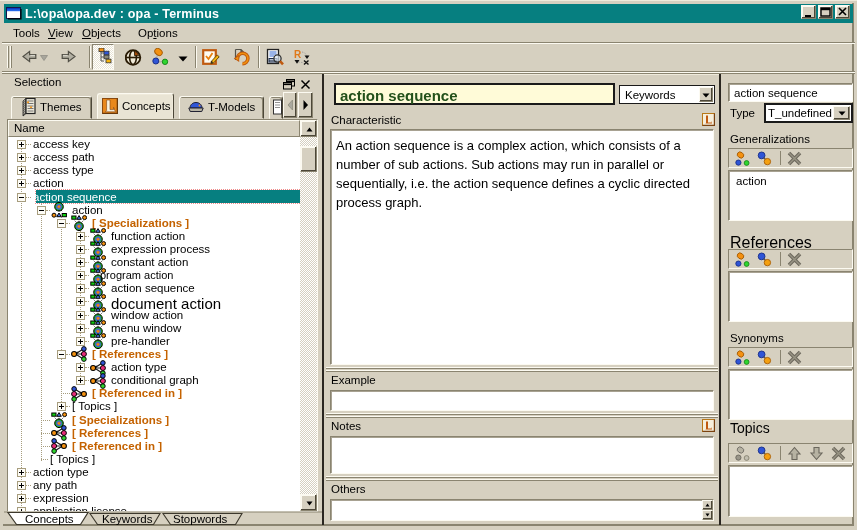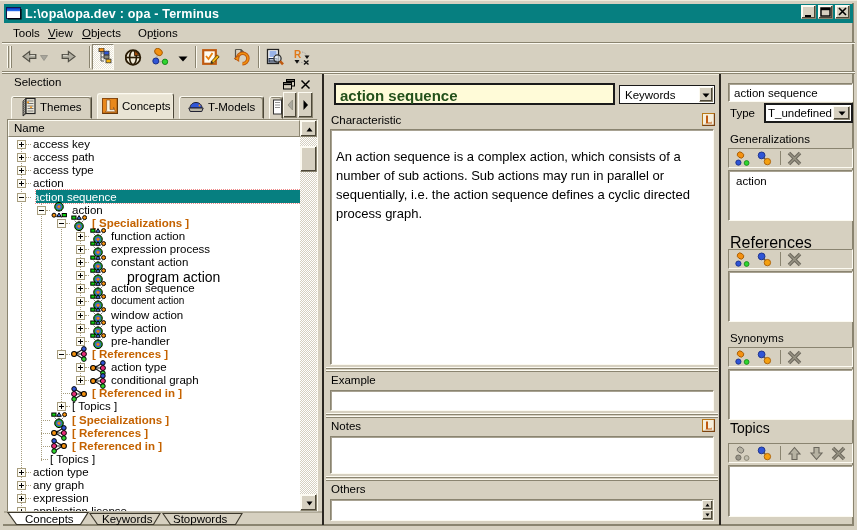--- a/index.html
+++ b/index.html
@@ -265,21 +265,21 @@
     <div class="a" style="left:71.5px;top:136.2px;width:1px;height:5px;background:#000"></div>
     <svg style="position:absolute;left:82px;top:130.7px" width="16" height="16" viewBox="0 0 16 16">
       <rect x="0.8" y="1" width="4.2" height="3.2" fill="#0ed00e" stroke="#000" stroke-width="1"></rect>
       <path d="M8 0.6 L10.3 4.3 L5.7 4.3 Z" fill="#4a7ae0" stroke="#000" stroke-width="1"></path>
       <circle cx="13.6" cy="2.6" r="2" fill="#f49110" stroke="#000" stroke-width="1"></circle>
       <path d="M3.8 5.8 L5.6 7.6 M8 5.8 L8 7.6 M12.2 5.8 L10.4 7.6" stroke="#000" stroke-width="1" stroke-dasharray="1,1.8" fill="none"></path>
       <circle cx="8" cy="11.3" r="4.3" fill="#1db31d" stroke="#000" stroke-width="1"></circle>
       <circle cx="8" cy="11.3" r="2.9" fill="#3a64d8"></circle>
       <path d="M8 9.7 L8 12.9 M6.4 11.3 L9.6 11.3" stroke="#f08010" stroke-width="1.4"></path>
     </svg>
-    <div class="txt" style="left:119px;top:132.2px;font-size:14px">program action</div>
+    <div class="txt" style="left:92px;top:132.2px;font-size:11px">program action</div>
     <div class="a" style="left:77px;top:151.3px;width:4px;height:0;border-top:1px dotted #a79d7e"></div>
     <div class="a" style="left:67.5px;top:147.3px;width:9px;height:9px;background:#fdfcf6;border:1px solid #a79d7e"></div>
     <div class="a" style="left:69.5px;top:151.3px;width:5px;height:1px;background:#000"></div>
     <div class="a" style="left:71.5px;top:149.3px;width:1px;height:5px;background:#000"></div>
     <svg style="position:absolute;left:82px;top:143.82px" width="16" height="16" viewBox="0 0 16 16">
       <rect x="0.8" y="1" width="4.2" height="3.2" fill="#0ed00e" stroke="#000" stroke-width="1"></rect>
       <path d="M8 0.6 L10.3 4.3 L5.7 4.3 Z" fill="#4a7ae0" stroke="#000" stroke-width="1"></path>
       <circle cx="13.6" cy="2.6" r="2" fill="#f49110" stroke="#000" stroke-width="1"></circle>
       <path d="M3.8 5.8 L5.6 7.6 M8 5.8 L8 7.6 M12.2 5.8 L10.4 7.6" stroke="#000" stroke-width="1" stroke-dasharray="1,1.8" fill="none"></path>
       <circle cx="8" cy="11.3" r="4.3" fill="#1db31d" stroke="#000" stroke-width="1"></circle>
@@ -293,21 +293,21 @@
     <div class="a" style="left:71.5px;top:162.4px;width:1px;height:5px;background:#000"></div>
     <svg style="position:absolute;left:82px;top:156.94px" width="16" height="16" viewBox="0 0 16 16">
       <rect x="0.8" y="1" width="4.2" height="3.2" fill="#0ed00e" stroke="#000" stroke-width="1"></rect>
       <path d="M8 0.6 L10.3 4.3 L5.7 4.3 Z" fill="#4a7ae0" stroke="#000" stroke-width="1"></path>
       <circle cx="13.6" cy="2.6" r="2" fill="#f49110" stroke="#000" stroke-width="1"></circle>
       <path d="M3.8 5.8 L5.6 7.6 M8 5.8 L8 7.6 M12.2 5.8 L10.4 7.6" stroke="#000" stroke-width="1" stroke-dasharray="1,1.8" fill="none"></path>
       <circle cx="8" cy="11.3" r="4.3" fill="#1db31d" stroke="#000" stroke-width="1"></circle>
       <circle cx="8" cy="11.3" r="2.9" fill="#3a64d8"></circle>
       <path d="M8 9.7 L8 12.9 M6.4 11.3 L9.6 11.3" stroke="#f08010" stroke-width="1.4"></path>
     </svg>
-    <div class="txt" style="left:103px;top:158.4px;font-size:10px">document action</div>
+    <div class="txt" style="left:103px;top:158.4px;font-size:15px">document action</div>
     <div class="a" style="left:77px;top:177.6px;width:4px;height:0;border-top:1px dotted #a79d7e"></div>
     <div class="a" style="left:67.5px;top:173.6px;width:9px;height:9px;background:#fdfcf6;border:1px solid #a79d7e"></div>
     <div class="a" style="left:69.5px;top:177.6px;width:5px;height:1px;background:#000"></div>
     <div class="a" style="left:71.5px;top:175.6px;width:1px;height:5px;background:#000"></div>
     <svg style="position:absolute;left:82px;top:170.06px" width="16" height="16" viewBox="0 0 16 16">
       <rect x="0.8" y="1" width="4.2" height="3.2" fill="#0ed00e" stroke="#000" stroke-width="1"></rect>
       <path d="M8 0.6 L10.3 4.3 L5.7 4.3 Z" fill="#4a7ae0" stroke="#000" stroke-width="1"></path>
       <circle cx="13.6" cy="2.6" r="2" fill="#f49110" stroke="#000" stroke-width="1"></circle>
       <path d="M3.8 5.8 L5.6 7.6 M8 5.8 L8 7.6 M12.2 5.8 L10.4 7.6" stroke="#000" stroke-width="1" stroke-dasharray="1,1.8" fill="none"></path>
       <circle cx="8" cy="11.3" r="4.3" fill="#1db31d" stroke="#000" stroke-width="1"></circle>
@@ -321,21 +321,21 @@
     <div class="a" style="left:71.5px;top:188.7px;width:1px;height:5px;background:#000"></div>
     <svg style="position:absolute;left:82px;top:183.17999999999995px" width="16" height="16" viewBox="0 0 16 16">
       <rect x="0.8" y="1" width="4.2" height="3.2" fill="#0ed00e" stroke="#000" stroke-width="1"></rect>
       <path d="M8 0.6 L10.3 4.3 L5.7 4.3 Z" fill="#4a7ae0" stroke="#000" stroke-width="1"></path>
       <circle cx="13.6" cy="2.6" r="2" fill="#f49110" stroke="#000" stroke-width="1"></circle>
       <path d="M3.8 5.8 L5.6 7.6 M8 5.8 L8 7.6 M12.2 5.8 L10.4 7.6" stroke="#000" stroke-width="1" stroke-dasharray="1,1.8" fill="none"></path>
       <circle cx="8" cy="11.3" r="4.3" fill="#1db31d" stroke="#000" stroke-width="1"></circle>
       <circle cx="8" cy="11.3" r="2.9" fill="#3a64d8"></circle>
       <path d="M8 9.7 L8 12.9 M6.4 11.3 L9.6 11.3" stroke="#f08010" stroke-width="1.4"></path>
     </svg>
-    <div class="txt" style="left:103px;top:184.7px;font-size:11.5px">type action</div>
+    <div class="txt" style="left:103px;top:184.7px;font-size:11.5px">menu window</div>
     <div class="a" style="left:77px;top:203.8px;width:4px;height:0;border-top:1px dotted #a79d7e"></div>
     <div class="a" style="left:67.5px;top:199.8px;width:9px;height:9px;background:#fdfcf6;border:1px solid #a79d7e"></div>
     <div class="a" style="left:69.5px;top:203.8px;width:5px;height:1px;background:#000"></div>
     <div class="a" style="left:71.5px;top:201.8px;width:1px;height:5px;background:#000"></div>
     <svg style="position:absolute;left:82px;top:196.29999999999995px" width="16" height="16" viewBox="0 0 16 16">
       <rect x="0.8" y="1" width="4.2" height="3.2" fill="#0ed00e" stroke="#000" stroke-width="1"></rect>
       <path d="M8 0.6 L10.3 4.3 L5.7 4.3 Z" fill="#4a7ae0" stroke="#000" stroke-width="1"></path>
       <circle cx="13.6" cy="2.6" r="2" fill="#f49110" stroke="#000" stroke-width="1"></circle>
       <path d="M3.8 5.8 L5.6 7.6 M8 5.8 L8 7.6 M12.2 5.8 L10.4 7.6" stroke="#000" stroke-width="1" stroke-dasharray="1,1.8" fill="none"></path>
       <circle cx="8" cy="11.3" r="4.3" fill="#1db31d" stroke="#000" stroke-width="1"></circle>
@@ -431,21 +431,21 @@
     <div class="txt" style="left:42px;top:315.9px;font-size:11.5px">[ Topics ]</div>
     <div class="a" style="left:18px;top:335.0px;width:5px;height:0;border-top:1px dotted #a79d7e"></div>
     <div class="a" style="left:8.5px;top:331.0px;width:9px;height:9px;background:#fdfcf6;border:1px solid #a79d7e"></div>
     <div class="a" style="left:10.5px;top:335.0px;width:5px;height:1px;background:#000"></div>
     <div class="a" style="left:12.5px;top:333.0px;width:1px;height:5px;background:#000"></div>
     <div class="txt" style="left:25px;top:329.0px;font-size:11.5px">action type</div>
     <div class="a" style="left:18px;top:348.1px;width:5px;height:0;border-top:1px dotted #a79d7e"></div>
     <div class="a" style="left:8.5px;top:344.1px;width:9px;height:9px;background:#fdfcf6;border:1px solid #a79d7e"></div>
     <div class="a" style="left:10.5px;top:348.1px;width:5px;height:1px;background:#000"></div>
     <div class="a" style="left:12.5px;top:346.1px;width:1px;height:5px;background:#000"></div>
-    <div class="txt" style="left:25px;top:342.1px;font-size:11.5px">any graph</div>
+    <div class="txt" style="left:25px;top:342.1px;font-size:11.5px">any path</div>
     <div class="a" style="left:18px;top:361.2px;width:5px;height:0;border-top:1px dotted #a79d7e"></div>
     <div class="a" style="left:8.5px;top:357.2px;width:9px;height:9px;background:#fdfcf6;border:1px solid #a79d7e"></div>
     <div class="a" style="left:10.5px;top:361.2px;width:5px;height:1px;background:#000"></div>
     <div class="a" style="left:12.5px;top:359.2px;width:1px;height:5px;background:#000"></div>
     <div class="txt" style="left:25px;top:355.2px;font-size:11.5px">expression</div>
     <div class="a" style="left:8.5px;top:370.4px;width:9px;height:9px;background:#fdfcf6;border:1px solid #a79d7e"></div>
     <div class="a" style="left:12.5px;top:372.4px;width:1px;height:5px;background:#000"></div>
     <div class="txt" style="left:25px;top:368.4px;font-size:11.5px">application license</div>
   </div>
 <div class="a" style="left:300px;top:120px;width:17px;height:391px;background:#fff;background-image:repeating-conic-gradient(#d6d0c0 0 25%,#fff 0 50%);background-size:2px 2px;"></div>
@@ -481,21 +481,21 @@
 <svg style="position:absolute;left:702px;top:93px" width="8" height="5" viewBox="0 0 8 5">
     <path d="M0.5 0.5 L7.5 0.5 L4 4.5 Z" fill="#000"></path>
   </svg>
 <div class="txt" style="left:331px;top:114px;font-size:11.5px">Characteristic</div>
 <svg style="position:absolute;left:702px;top:113px" width="13" height="13" viewBox="0 0 13 13">
     <rect x="0.5" y="0.5" width="12" height="12" fill="#f6efdc" stroke="#b87818" stroke-width="1"></rect>
     <path d="M12.5 0.5 L12.5 12.5 L0.5 12.5" stroke="#7a4210" stroke-width="1.4" fill="none"></path>
     <path d="M4 2.5 L6 2.5 L6 9.5 L9 9.5 L9 8 L10 10.5 L3.5 10.5 L4 9.8 Z" fill="#c05a10"></path>
   </svg>
 <div class="a" style="left:330px;top:129px;width:384px;height:236px;background:#fff;border:1px solid;border-color:#8a8470 #fcfaf1 #fcfaf1 #8a8470;box-shadow:inset 1px 1px 0 #a8a292"></div>
-<div class="txt" style="left:336px;top:147px;font-size:13px;line-height:19px;white-space:normal;width:372px">An action sequence is a complex action, which consists of a<br>number of sub actions. Sub actions may run in parallel or<br>sequentially, i.e. the action sequence defines a cyclic directed<br>process graph.</div>
+<div class="txt" style="left:336px;top:136px;font-size:13px;line-height:19px;white-space:normal;width:372px">An action sequence is a complex action, which consists of a<br>number of sub actions. Sub actions may run in parallel or<br>sequentially, i.e. the action sequence defines a cyclic directed<br>process graph.</div>
 <div class="a" style="left:326px;top:367px;width:392px;height:2px;border-top:1px solid #fcfaf1;border-bottom:1px solid #8a8470"></div>
 <div class="a" style="left:326px;top:370px;width:392px;height:2px;border-top:1px solid #fcfaf1;border-bottom:1px solid #8a8470"></div>
 <div class="txt" style="left:331px;top:374px;font-size:11.5px">Example</div>
 <div class="a" style="left:330px;top:390px;width:384px;height:21px;background:#fff;border:1px solid;border-color:#8a8470 #fcfaf1 #fcfaf1 #8a8470;box-shadow:inset 1px 1px 0 #a8a292"></div>
 <div class="a" style="left:326px;top:413px;width:392px;height:2px;border-top:1px solid #fcfaf1;border-bottom:1px solid #8a8470"></div>
 <div class="a" style="left:326px;top:416px;width:392px;height:2px;border-top:1px solid #fcfaf1;border-bottom:1px solid #8a8470"></div>
 <div class="txt" style="left:331px;top:420px;font-size:11.5px">Notes</div>
 <svg style="position:absolute;left:702px;top:419px" width="13" height="13" viewBox="0 0 13 13">
     <rect x="0.5" y="0.5" width="12" height="12" fill="#f6efdc" stroke="#b87818" stroke-width="1"></rect>
     <path d="M12.5 0.5 L12.5 12.5 L0.5 12.5" stroke="#7a4210" stroke-width="1.4" fill="none"></path>

